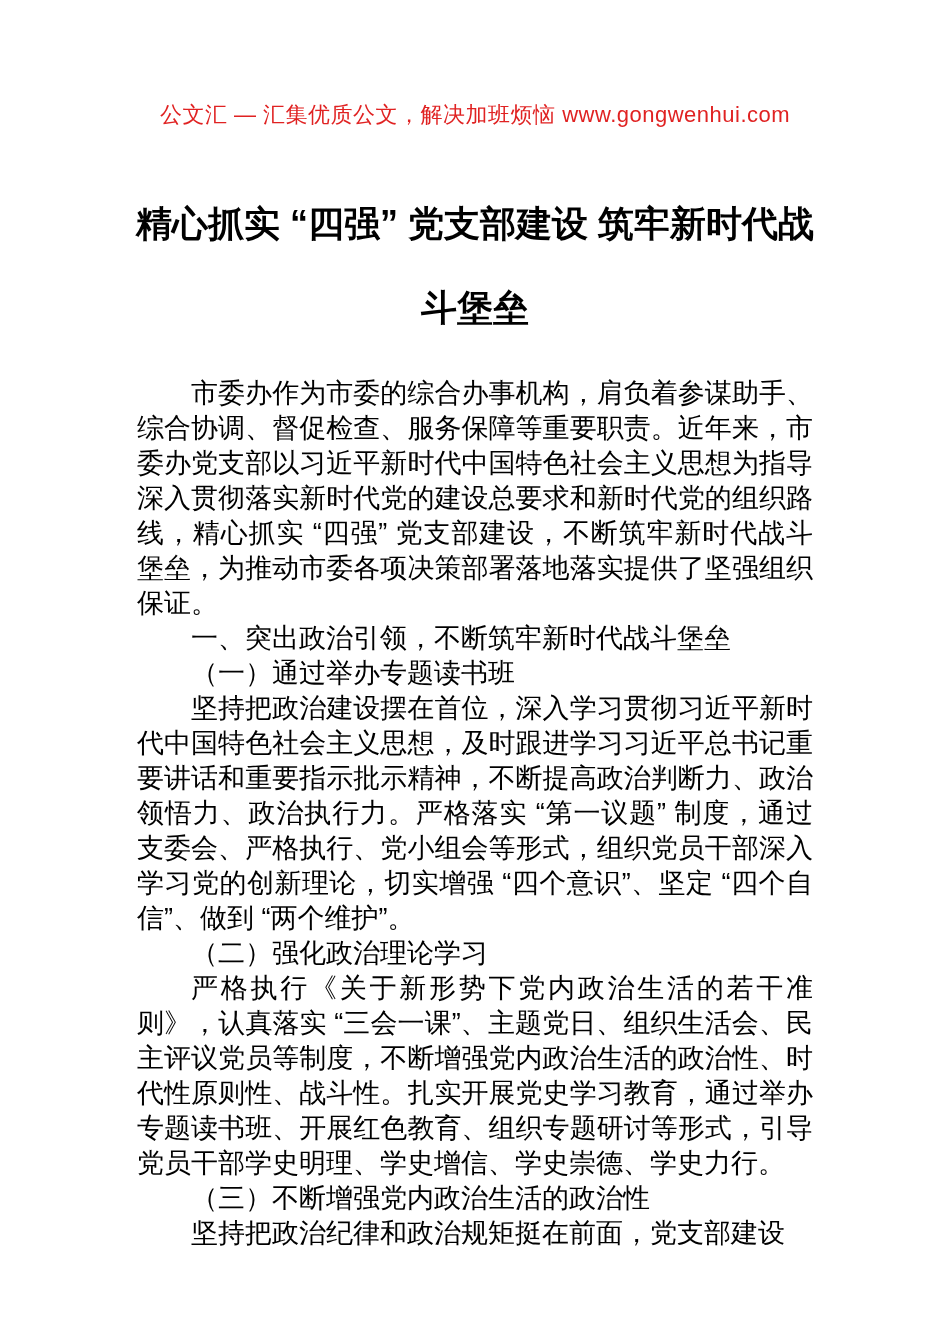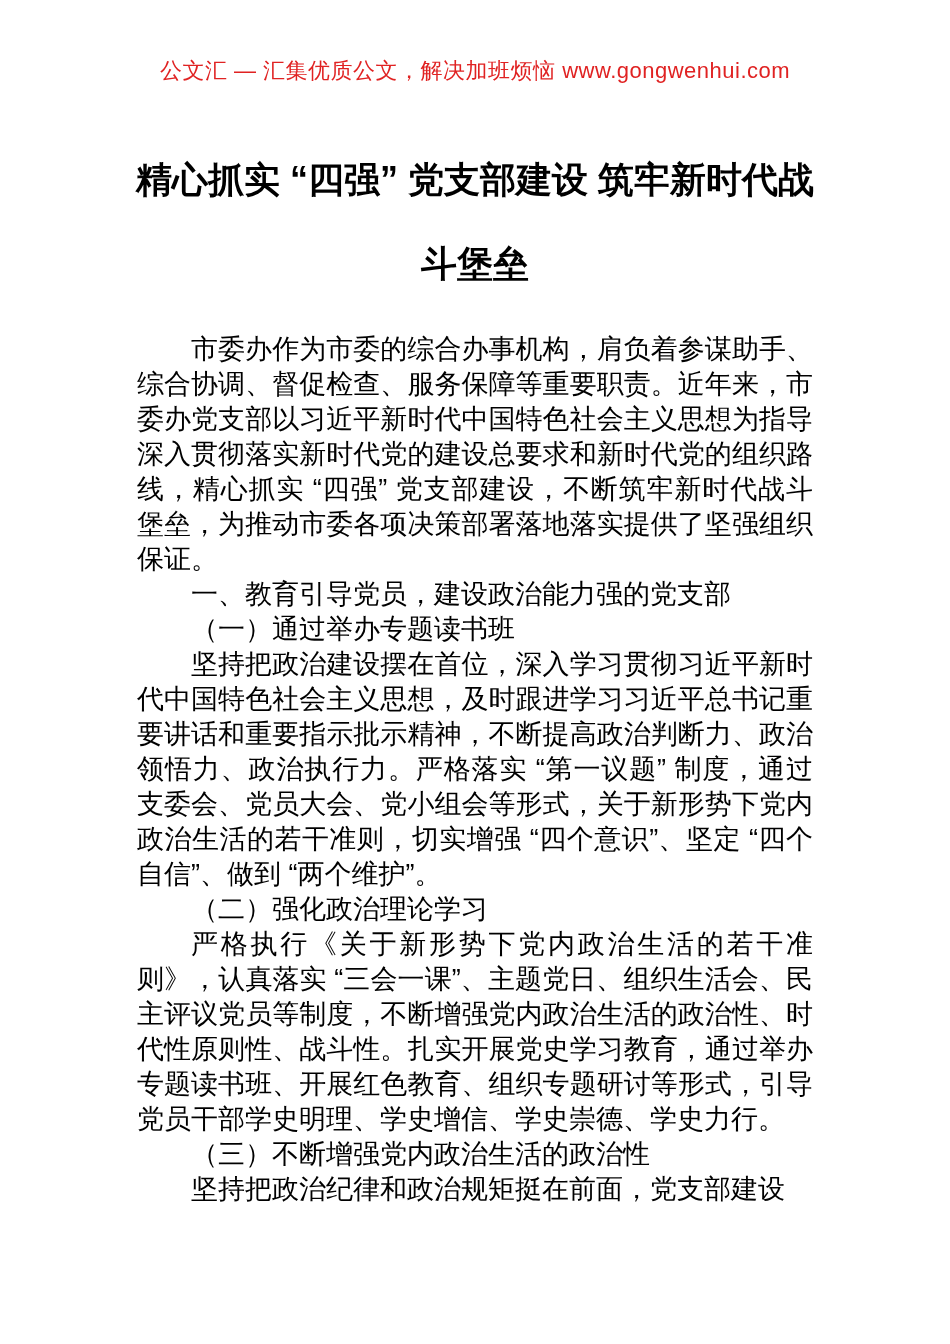--- a/index.html
+++ b/index.html
@@ -11,21 +11,21 @@
     width: 950px;
     height: 1344px;
     overflow: hidden;
     font-family: "Liberation Sans", "DejaVu Sans", sans-serif;
     color: #000000;
   }
   .page {
     width: 950px;
     height: 1344px;
     box-sizing: border-box;
-    padding-top: 56px;
+    padding-top: 100px;
     background: #ffffff;
   }
   .watermark {
     text-align: center;
     font-size: 22px;
     line-height: 30px;
     letter-spacing: 0.5px;
     
   }
   .doc-title {
@@ -55,22 +55,22 @@
 <body>
 
 <div class="page">
 
   <div class="watermark" style="color: rgb(224, 34, 34);">公文汇 — 汇集优质公文，解决加班烦恼 www.gongwenhui.com</div>
 
   <h1 class="doc-title">精心抓实 “四强” 党支部建设 筑牢新时代战斗堡垒</h1>
 
   <div class="content">
     <p>市委办作为市委的综合办事机构，肩负着参谋助手、综合协调、督促检查、服务保障等重要职责。近年来，市委办党支部以习近平新时代中国特色社会主义思想为指导深入贯彻落实新时代党的建设总要求和新时代党的组织路线，精心抓实 “四强” 党支部建设，不断筑牢新时代战斗堡垒，为推动市委各项决策部署落地落实提供了坚强组织保证。</p>
-    <p>一、教育引导党员，建设政治能力强的党支部</p>
+    <p>一、突出政治引领，不断筑牢新时代战斗堡垒</p>
     <p>（一）通过举办专题读书班</p>
-    <p>坚持把政治建设摆在首位，深入学习贯彻习近平新时代中国特色社会主义思想，及时跟进学习习近平总书记重要讲话和重要指示批示精神，不断提高政治判断力、政治领悟力、政治执行力。严格落实 “第一议题” 制度，通过支委会、党员大会、党小组会等形式，关于新形势下党内政治生活的若干准则，切实增强 “四个意识”、坚定 “四个自信”、做到 “两个维护”。</p>
+    <p>坚持把政治建设摆在首位，深入学习贯彻习近平新时代中国特色社会主义思想，及时跟进学习习近平总书记重要讲话和重要指示批示精神，不断提高政治判断力、政治领悟力、政治执行力。严格落实 “第一议题” 制度，通过支委会、严格执行、党小组会等形式，组织党员干部深入学习党的创新理论，切实增强 “四个意识”、坚定 “四个自信”、做到 “两个维护”。</p>
     <p>（二）强化政治理论学习</p>
     <p>严格执行《关于新形势下党内政治生活的若干准则》，认真落实 “三会一课”、主题党日、组织生活会、民主评议党员等制度，不断增强党内政治生活的政治性、时代性原则性、战斗性。扎实开展党史学习教育，通过举办专题读书班、开展红色教育、组织专题研讨等形式，引导党员干部学史明理、学史增信、学史崇德、学史力行。</p>
     <p>（三）不断增强党内政治生活的政治性</p>
     <p>坚持把政治纪律和政治规矩挺在前面，党支部建设</p>
   </div>
 
 </div>
 
 </body></html>

